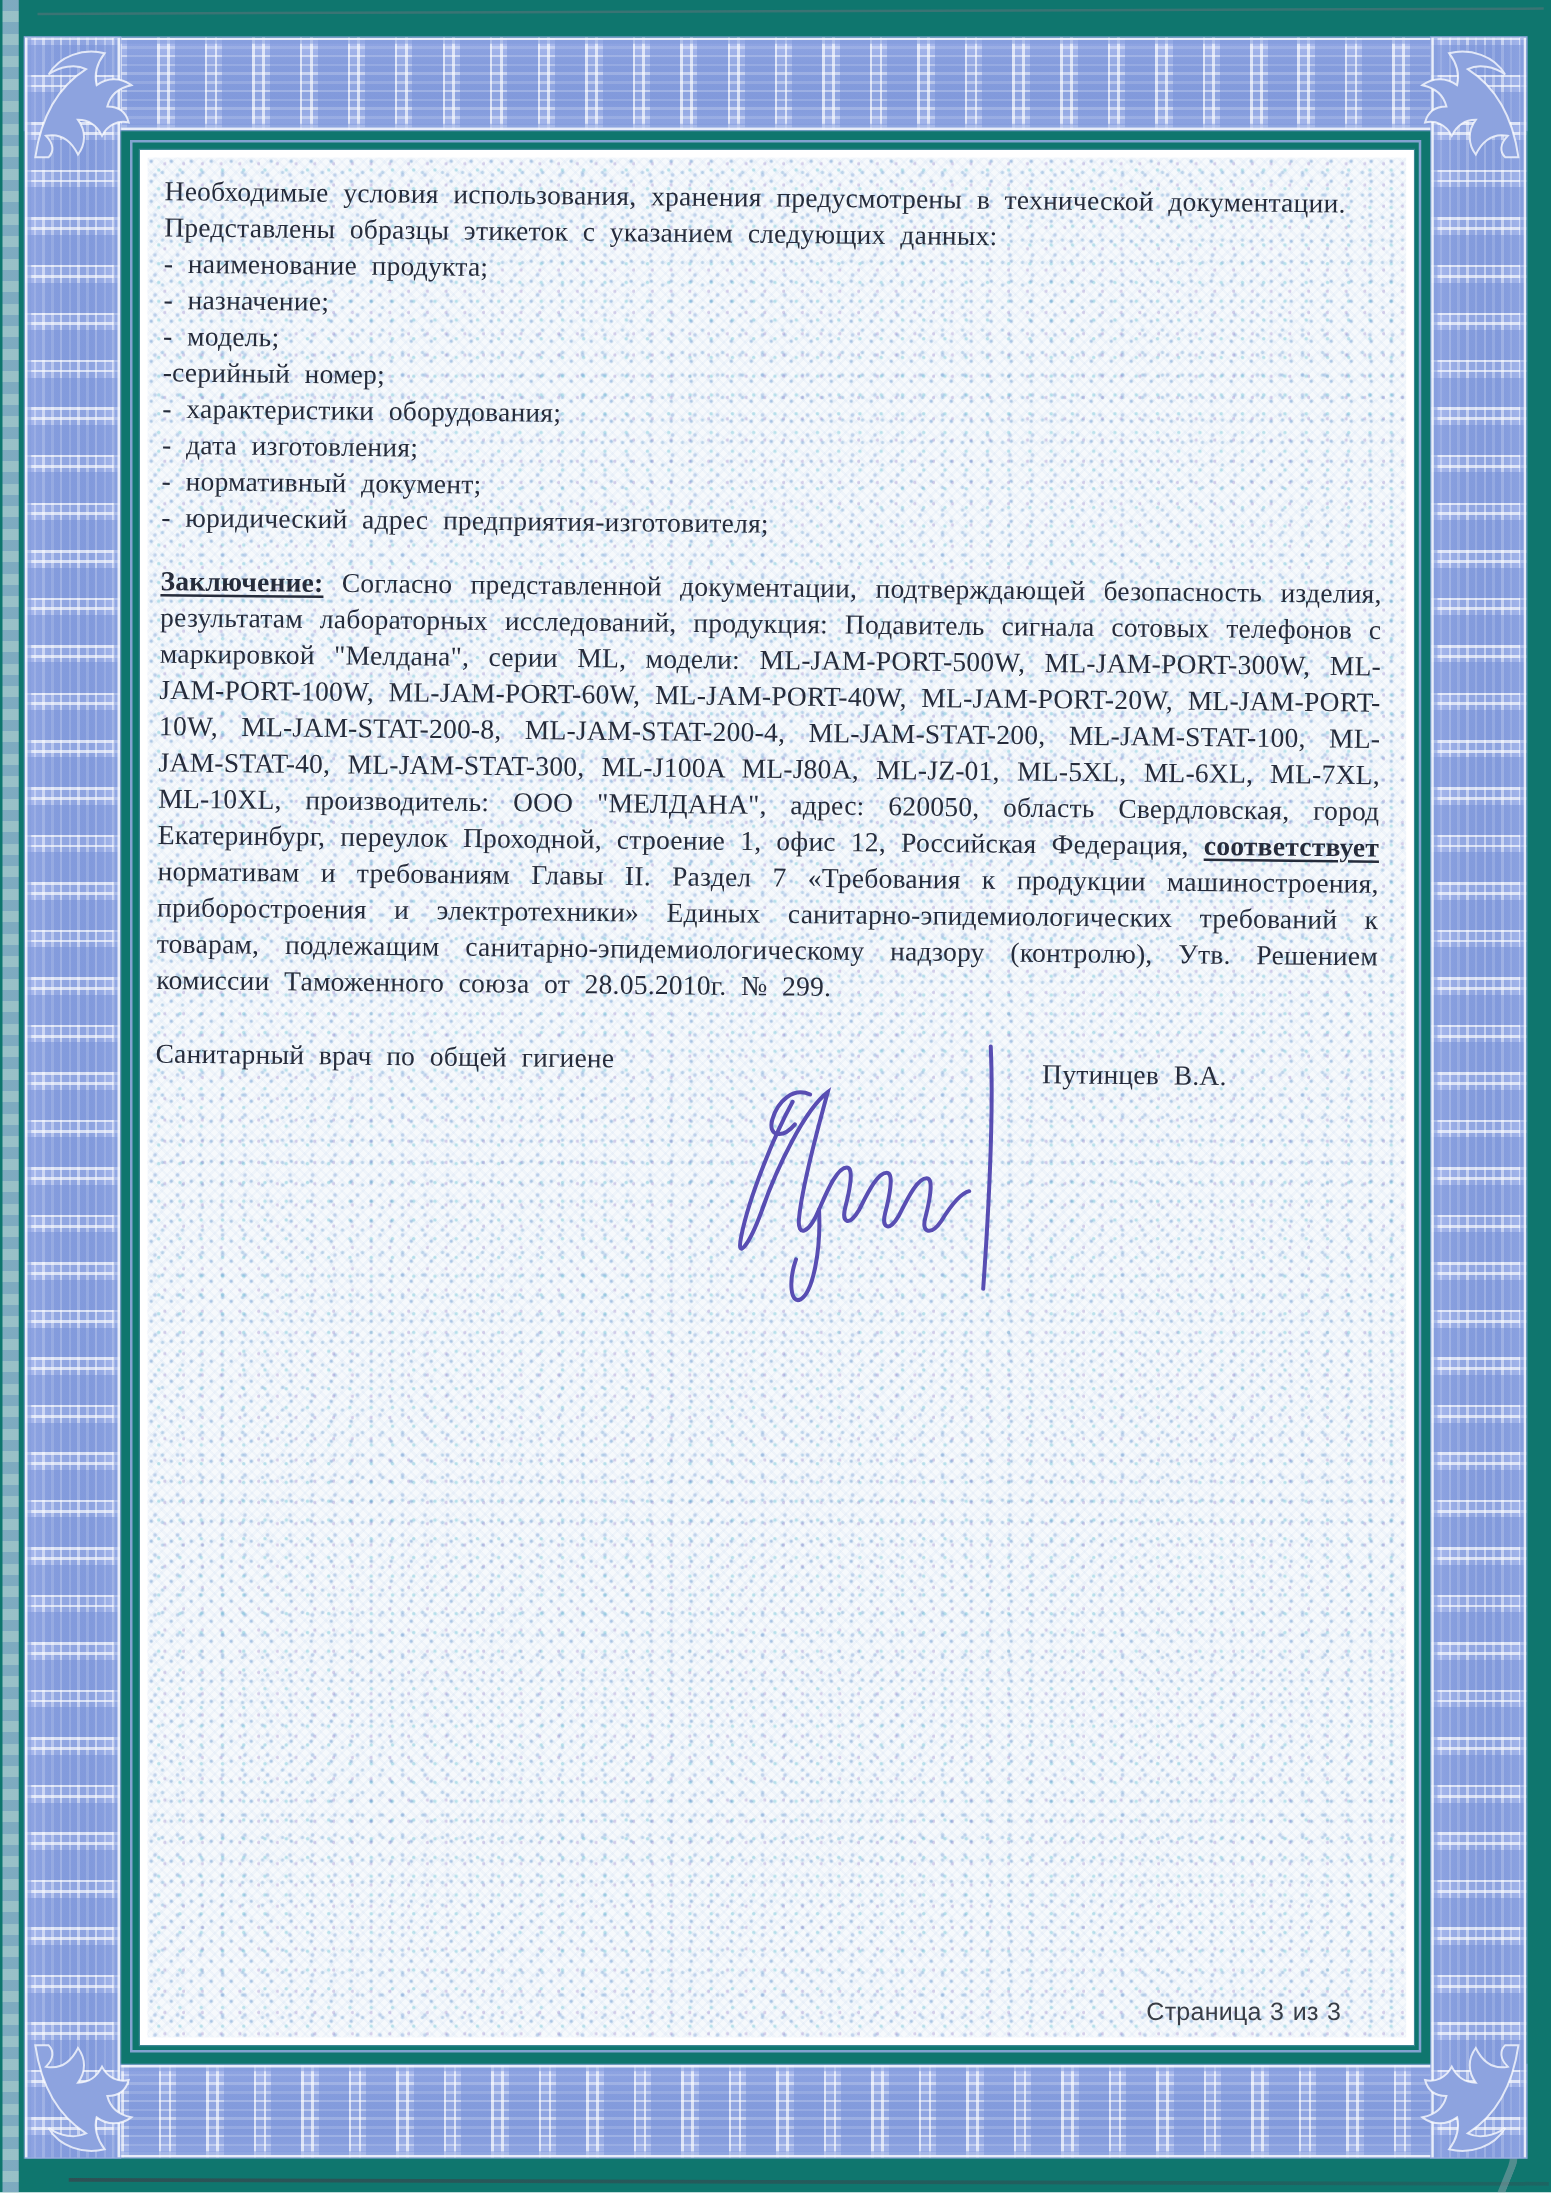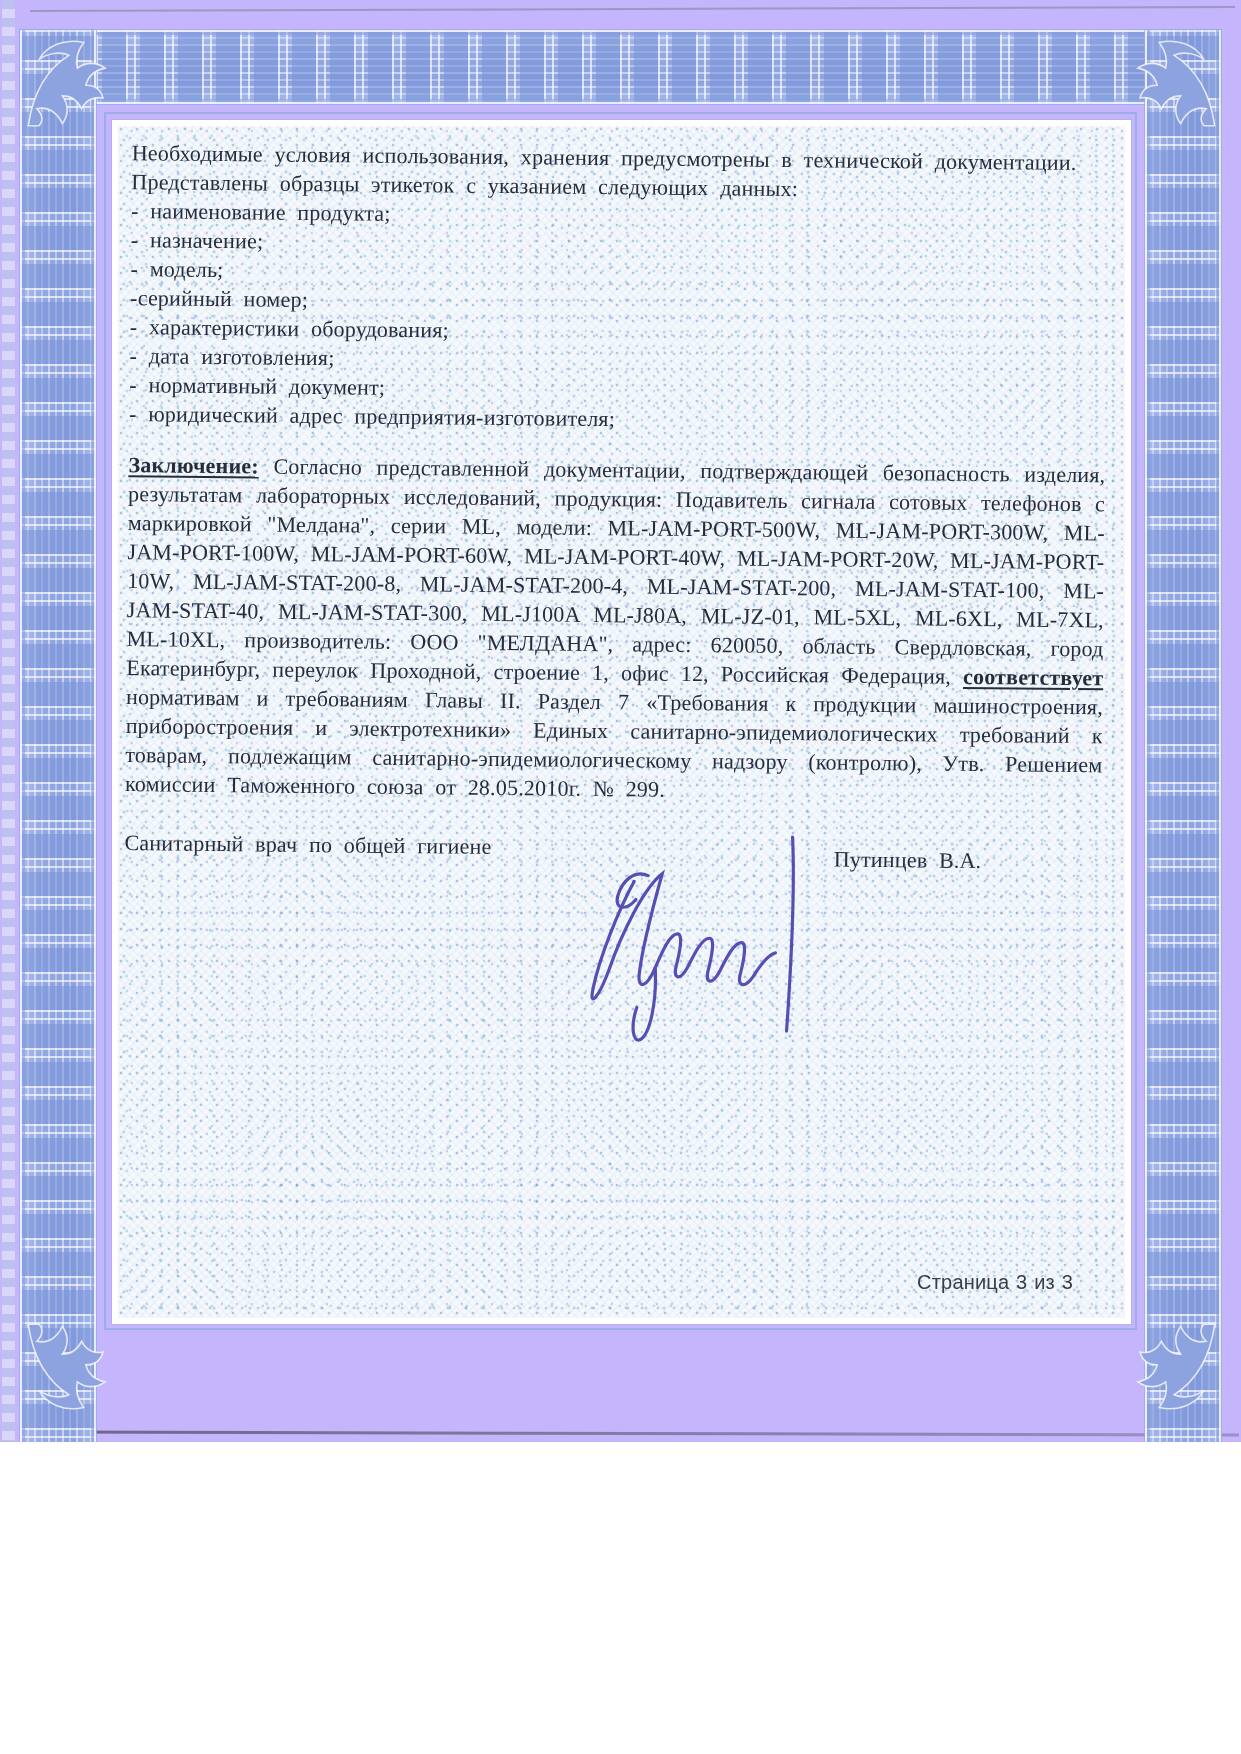--- a/index.html
+++ b/index.html
@@ -1,17 +1,17 @@
 <!DOCTYPE html>
 <html lang="ru"><head>
 <meta charset="utf-8">
 <style>
   html,body{margin:0;padding:0;background:#ffffff;}
   body{font-family:"Liberation Serif", serif;}
-  .stage{position:relative;width:1241px;height:1442px;margin:0 auto;background:#c4b5fd;overflow:hidden;}
+  .stage{position:relative;width:1241px;height:1754px;margin:0 auto;background:#0f766e;overflow:hidden;}
 
   
   .scan-top-line{position:absolute;left:30px;right:6px;top:8px;height:2px;
     background:rgba(110,115,125,.45);transform:rotate(-0.2deg);}
   .scan-bottom-line{position:absolute;left:55px;right:2px;bottom:7px;height:3px;
     background:linear-gradient(90deg,rgba(60,62,72,.65),rgba(60,62,72,.3));transform:rotate(0.15deg);}
   .edge-strip-left{position:absolute;left:2px;top:0;bottom:0;width:13px;opacity:.65;
     background:repeating-linear-gradient(180deg,#b9c7ec 0 9px,#e3e9f8 9px 18px);}
   .under-curl{position:absolute;right:26px;bottom:2px;width:74px;height:58px;
     border:6px solid rgba(165,170,182,.45);border-bottom:none;border-left:none;
@@ -79,21 +79,21 @@
     color:#262c3b;font-size:22px;line-height:29px;
     letter-spacing:.2px;word-spacing:6px;}
   .jpara{text-align:justify;text-align-last:left;margin:0;}
   .doc-line{white-space:nowrap;}
   .conclusion{margin-top:22px;}
   .b-u{font-weight:bold;text-decoration:underline;text-decoration-thickness:2px;text-underline-offset:3px;}
   .sig-row{display:flex;justify-content:space-between;align-items:baseline;margin-top:30px;}
   .sig-name{margin-right:120px;position:relative;top:9px;}
 
   .signature-svg{position:absolute;left:450px;top:698px;width:240px;height:220px;}
-  .footer-note{position:absolute;right:52px;bottom:24px;
+  .footer-note{position:absolute;right:52px;bottom:8px;
     font-family:"Liberation Sans",sans-serif;font-size:20px;color:#383d46;
     letter-spacing:.2px;word-spacing:1px;}
 </style>
 </head>
 <body>
 
 <div class="stage">
 
   <div class="scan-top-line"></div>
   <div class="scan-bottom-line"></div>

